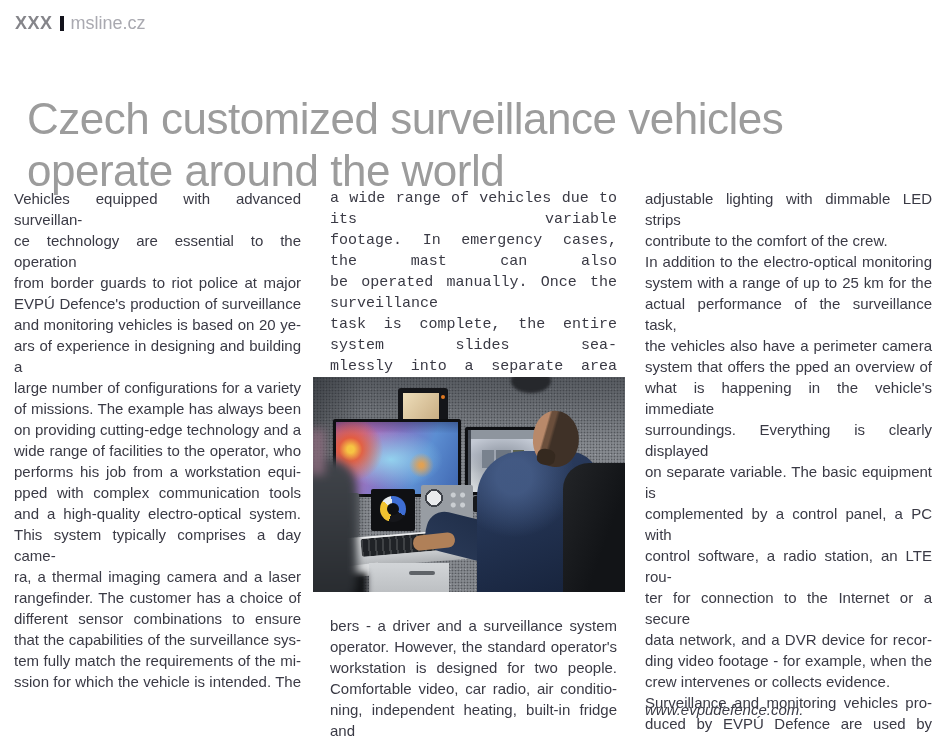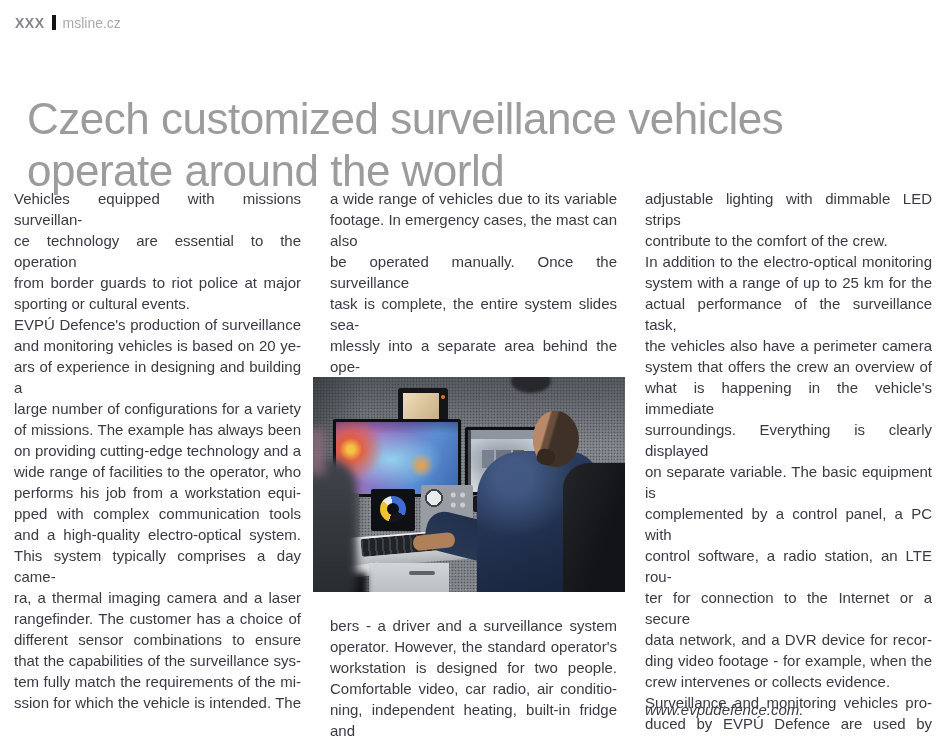--- a/index.html
+++ b/index.html
@@ -1,31 +1,31 @@
 <!DOCTYPE html>
 <html><head>
 <meta charset="utf-8">
 <style>
   html,body{margin:0;padding:0;}
   body{width:946px;height:736px;background:#ffffff;font-family:"Liberation Sans",sans-serif;-webkit-font-smoothing:antialiased;}
   .page{position:relative;width:946px;height:736px;background:#fff;overflow:hidden;}
 
   
-  .masthead{position:absolute;left:15px;top:12px;font-size:14px;line-height:22px;white-space:nowrap;text-align:right;}
+  .masthead{position:absolute;left:15px;top:12px;font-size:18px;line-height:22px;white-space:nowrap;text-align:right;}
   .mh-xxx{font-weight:700;color:#85858a;letter-spacing:.5px;}
   .mh-bar{display:inline-block;width:4px;height:15px;background:#13131c;margin:0 7px;vertical-align:-2px;}
   .mh-site{color:#a9a9b0;}
 
   
   .title{position:absolute;left:12px;top:78px;margin:15px;font-size:44px;line-height:52px;font-weight:400;color:#9c9c9c;letter-spacing:-.5px;}
 
   
   .col{position:absolute;width:287px;font-size:15px;line-height:21px;color:#3a3a45;}
   .colA{left:14px;top:188px;}
-  .colB{left:330px;top:188px;}
+  .colB{left:330px;top:188px;font-family:Liberation Mono, monospace;}
   .colB2{left:330px;top:615px;}
   .colC{left:645px;top:188px;}
   .col .tline{text-align:justify;text-align-last:justify;}
   .col .tline.pend{text-align-last:left;}
   .website{position:absolute;left:645px;top:699px;font-size:15px;line-height:21px;color:#3a3a45;font-style:italic;}
 
   
   .photo{position:absolute;left:313px;top:377px;width:312px;height:215px;margin:0;overflow:hidden;background:#868a8f;}
   .photo *{position:absolute;}
   .p-wall{inset:0;
@@ -113,24 +113,23 @@
   <header class="masthead">
     <span class="mh-xxx">XXX</span><span class="mh-bar"></span><span class="mh-site">msline.cz</span>
   </header>
 
   <h1 class="title">
       <div class="tline">Czech customized surveillance vehicles</div>
       <div class="tline">operate around the world</div>
     </h1>
 
   <div class="col colA">
-      <div class="tline">Vehicles equipped with missions surveillan-</div>
+      <div class="tline">Vehicles equipped with advanced surveillan-</div>
       <div class="tline">ce technology are essential to the operation</div>
       <div class="tline">from border guards to riot police at major</div>
-      <div class="tline pend">sporting or cultural events.</div>
       <div class="tline">EVPÚ Defence's production of surveillance</div>
       <div class="tline">and monitoring vehicles is based on 20 ye-</div>
       <div class="tline">ars of experience in designing and building a</div>
       <div class="tline">large number of configurations for a variety</div>
       <div class="tline">of missions. The example has always been</div>
       <div class="tline">on providing cutting-edge technology and a</div>
       <div class="tline">wide range of facilities to the operator, who</div>
       <div class="tline">performs his job from a workstation equi-</div>
       <div class="tline">pped with complex communication tools</div>
       <div class="tline">and a high-quality electro-optical system.</div>
@@ -204,21 +203,21 @@
       <div class="tline pend">ning, independent heating, built-in fridge and</div>
     </div>
 
   <div class="col colC">
       <div class="tline">adjustable lighting with dimmable LED strips</div>
       <div class="tline pend">contribute to the comfort of the crew.</div>
       <div class="tline">In addition to the electro-optical monitoring</div>
       <div class="tline">system with a range of up to 25 km for the</div>
       <div class="tline">actual performance of the surveillance task,</div>
       <div class="tline">the vehicles also have a perimeter camera</div>
-      <div class="tline">system that offers the crew an overview of</div>
+      <div class="tline">system that offers the pped an overview of</div>
       <div class="tline">what is happening in the vehicle's immediate</div>
       <div class="tline">surroundings. Everything is clearly displayed</div>
       <div class="tline">on separate variable. The basic equipment is</div>
       <div class="tline">complemented by a control panel, a PC with</div>
       <div class="tline">control software, a radio station, an LTE rou-</div>
       <div class="tline">ter for connection to the Internet or a secure</div>
       <div class="tline">data network, and a DVR device for recor-</div>
       <div class="tline">ding video footage - for example, when the</div>
       <div class="tline pend">crew intervenes or collects evidence.</div>
       <div class="tline">Surveillance and monitoring vehicles pro-</div>

